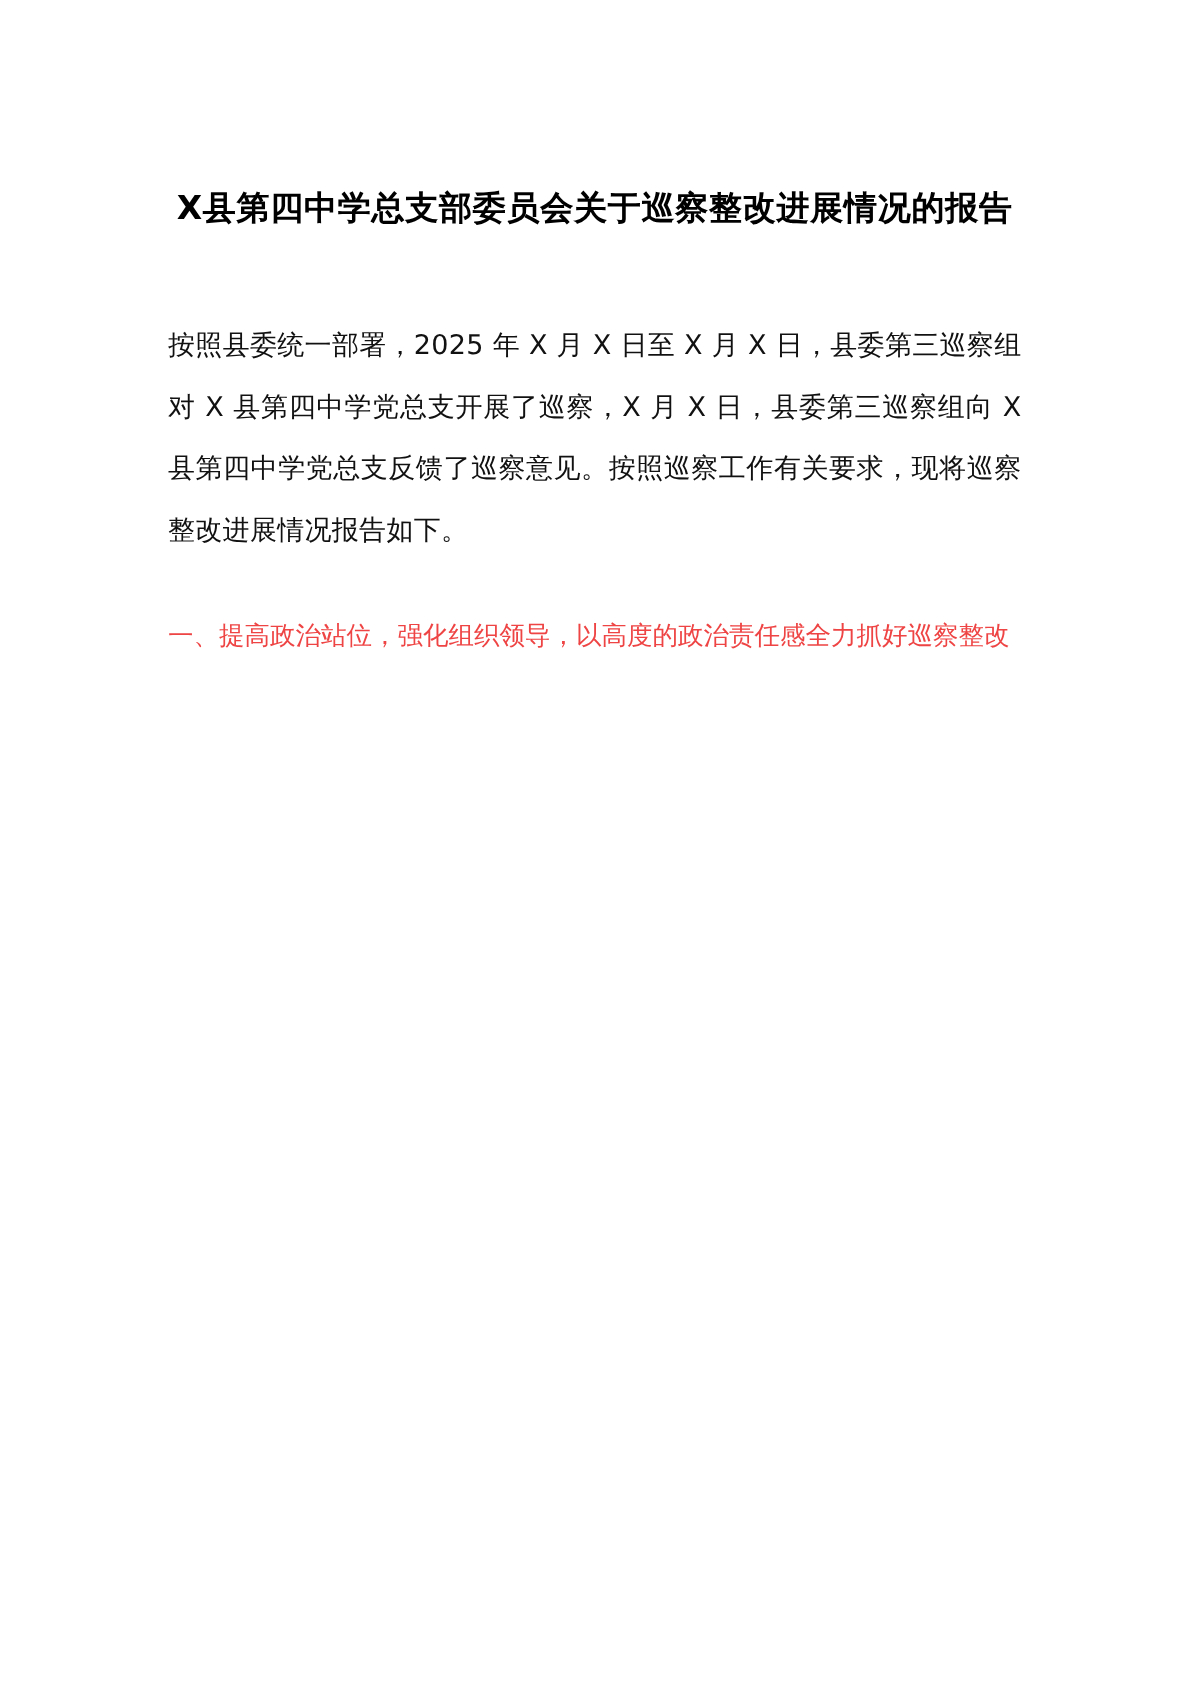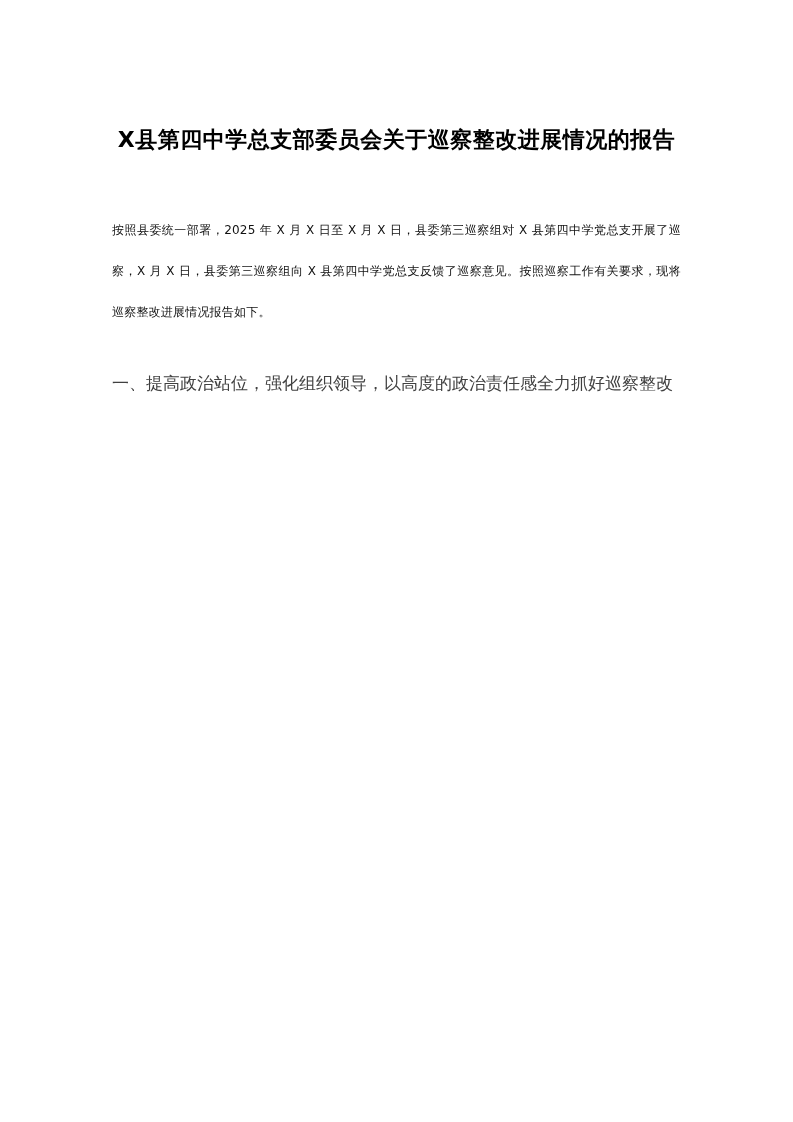--- a/index.html
+++ b/index.html
@@ -29,38 +29,38 @@
     text-align: center;
     letter-spacing: 0.5px;
     margin: 0 0 0 0;
     color: #000;
   }
   .body-block {
     margin-top: 48px;
   }
   p.para {
     font-family: "DejaVu Sans", "Liberation Sans", sans-serif;
-    font-size: 12px;
+    font-size: 18px;
     line-height: 41px;
     text-align: justify;
     text-justify: inter-ideograph;
     margin: 0 0 30px 0;
     letter-spacing: 0.2px;
     color: #111;
   }
   p.para.indent {
     text-indent: 0;
   }
   p.heading {
     font-family: "DejaVu Sans", "Liberation Sans", sans-serif;
     font-size: 17px;
     line-height: 41px;
     text-align: justify;
     margin: 0 0 30px 0;
-    color: #404040;
+    color: #ef4444;
   }
   .last {
     margin-bottom: 0;
   }
 </style>
 </head>
 <body>
 
 <div class="page">
 

